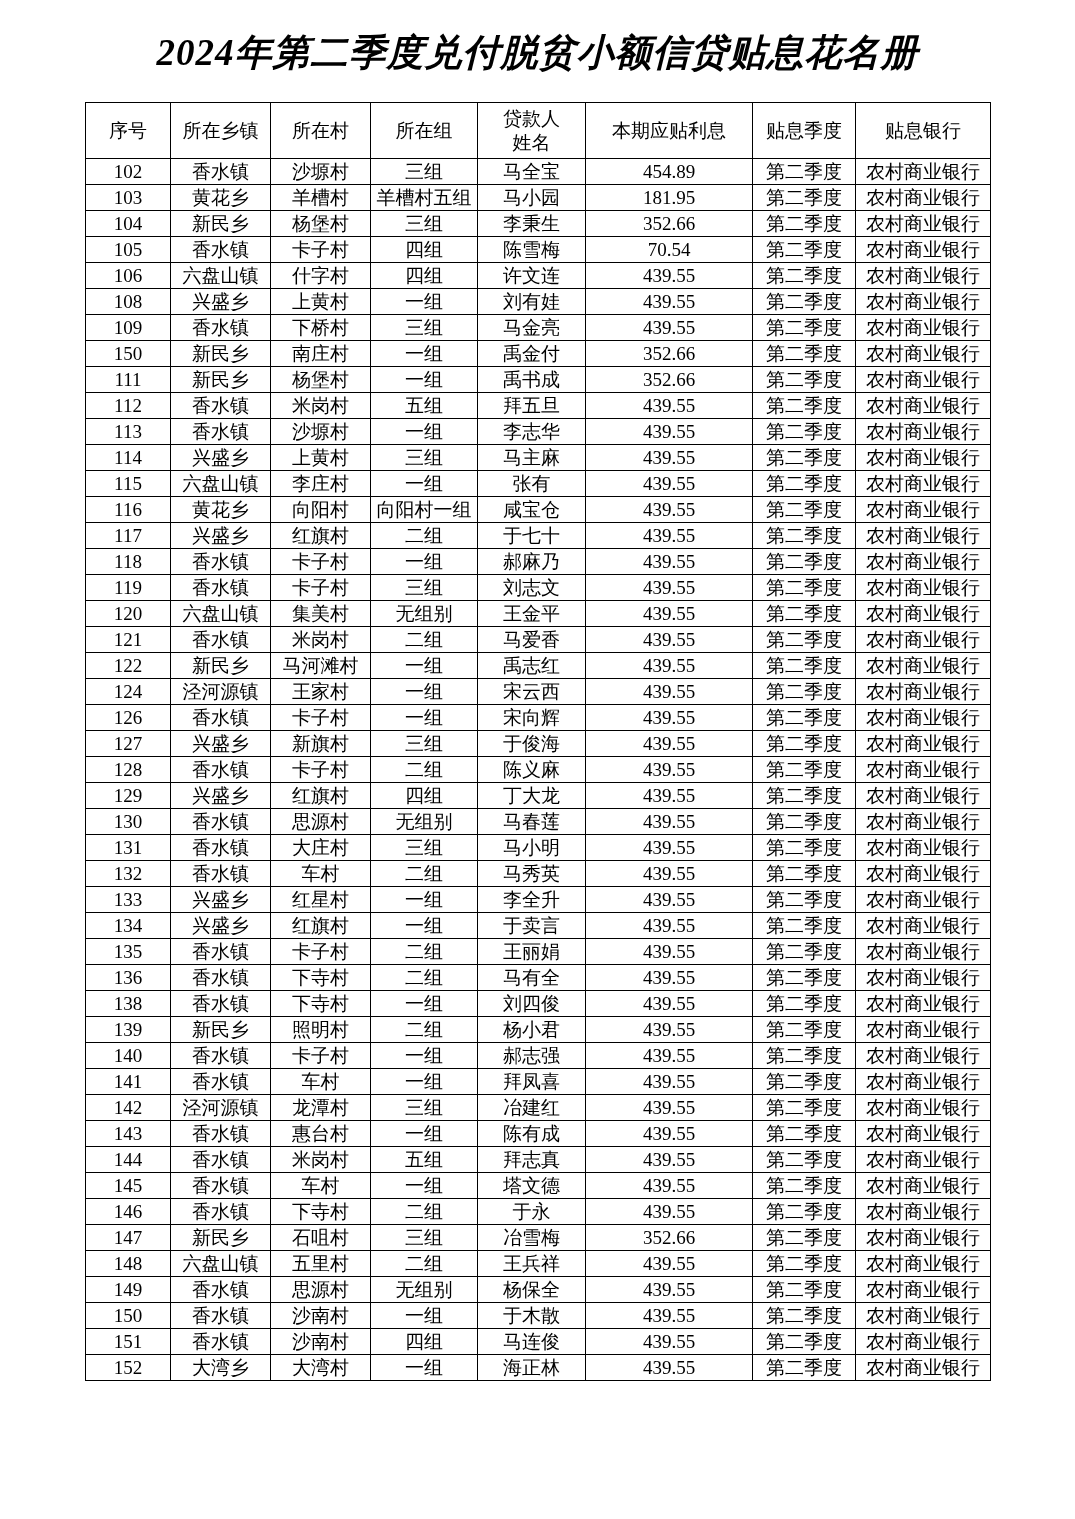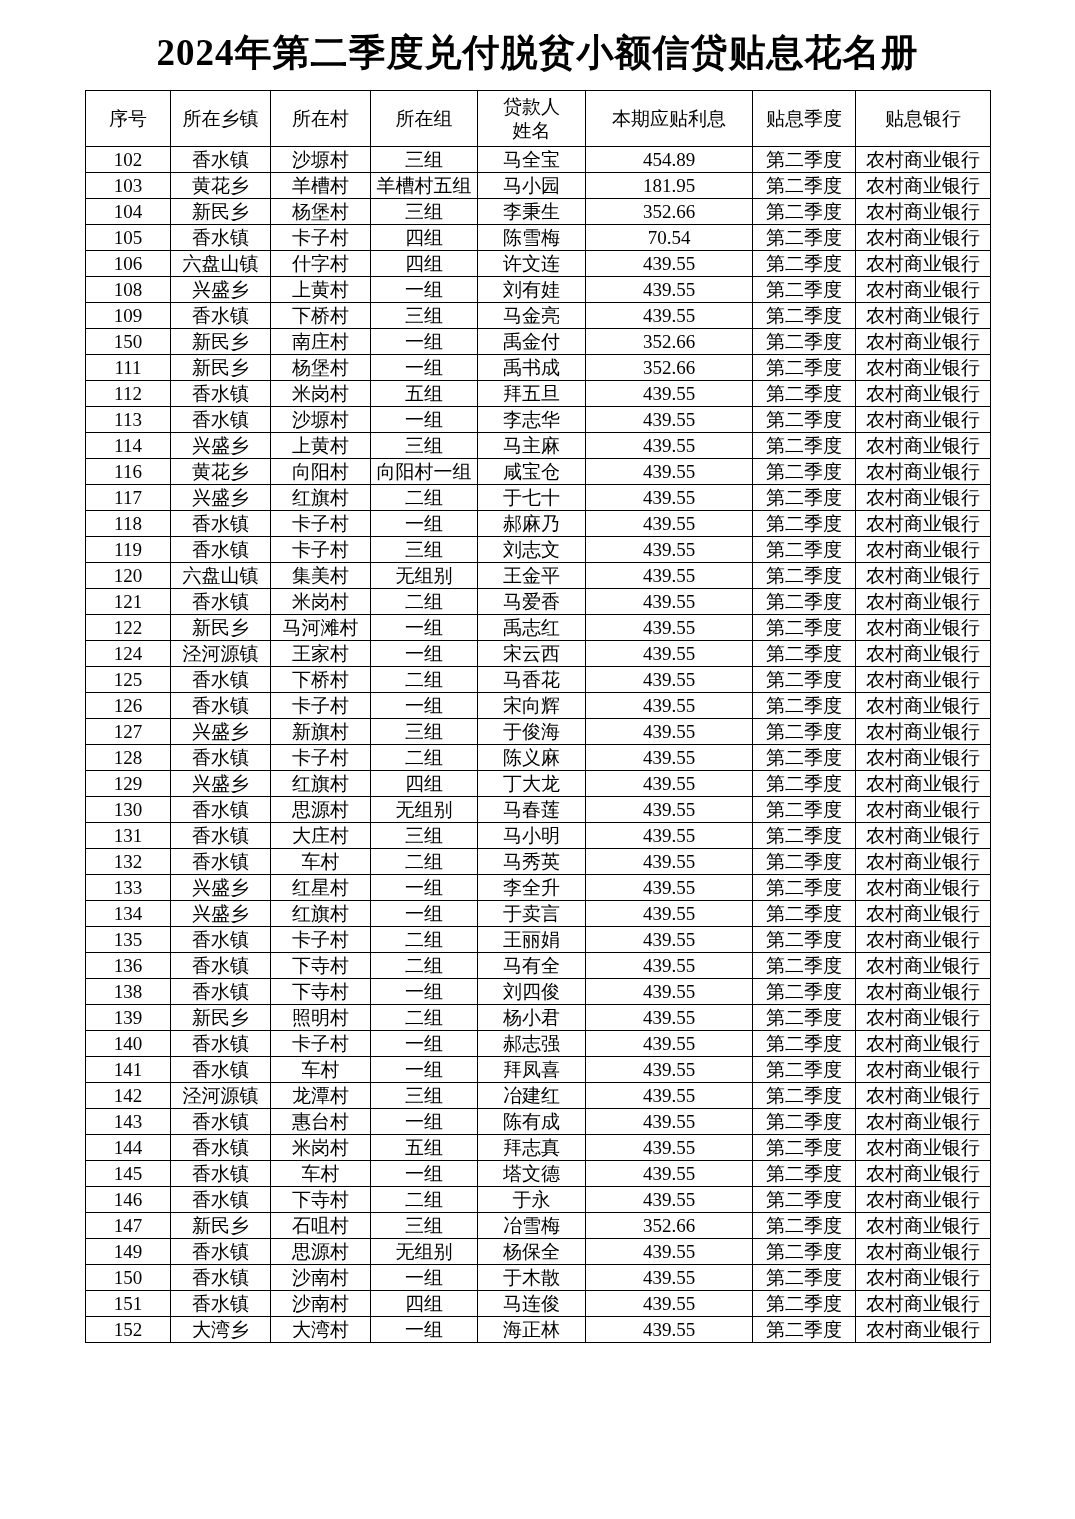--- a/index.html
+++ b/index.html
@@ -17,25 +17,26 @@
     color: #000;
   }
   .doc-title {
     margin: 0;
     padding-top: 28px;
     text-align: center;
     font-size: 37px;
     font-weight: bold;
     letter-spacing: 1px;
     font-family: "Liberation Serif", "DejaVu Serif", serif;
+    font-style: italic;
   }
   table.roster {
     border-collapse: collapse;
     table-layout: fixed;
-    margin: 12px 0 0 85px;
+    margin: 24px 0 0 85px;
     width: 905px;
   }
   table.roster th, table.roster td {
     border: 1px solid #000;
     text-align: center;
     vertical-align: middle;
     overflow: hidden;
     padding: 0;
   }
   table.roster th {
@@ -207,20 +208,30 @@
           <td>114</td>
           <td>兴盛乡</td>
           <td>上黄村</td>
           <td>三组</td>
           <td>马主麻</td>
           <td>439.55</td>
           <td>第二季度</td>
           <td>农村商业银行</td>
         </tr>
         <tr>
+          <td>115</td>
+          <td>六盘山镇</td>
+          <td>李庄村</td>
+          <td>一组</td>
+          <td>张有</td>
+          <td>439.55</td>
+          <td>第二季度</td>
+          <td>农村商业银行</td>
+        </tr>
+        <tr>
           <td>116</td>
           <td>黄花乡</td>
           <td>向阳村</td>
           <td>向阳村一组</td>
           <td>咸宝仓</td>
           <td>439.55</td>
           <td>第二季度</td>
           <td>农村商业银行</td>
         </tr>
         <tr>
@@ -287,30 +298,20 @@
           <td>124</td>
           <td>泾河源镇</td>
           <td>王家村</td>
           <td>一组</td>
           <td>宋云西</td>
           <td>439.55</td>
           <td>第二季度</td>
           <td>农村商业银行</td>
         </tr>
         <tr>
-          <td>125</td>
-          <td>香水镇</td>
-          <td>下桥村</td>
-          <td>二组</td>
-          <td>马香花</td>
-          <td>439.55</td>
-          <td>第二季度</td>
-          <td>农村商业银行</td>
-        </tr>
-        <tr>
           <td>126</td>
           <td>香水镇</td>
           <td>卡子村</td>
           <td>一组</td>
           <td>宋向辉</td>
           <td>439.55</td>
           <td>第二季度</td>
           <td>农村商业银行</td>
         </tr>
         <tr>
@@ -503,20 +504,30 @@
           <td>第二季度</td>
           <td>农村商业银行</td>
         </tr>
         <tr>
           <td>147</td>
           <td>新民乡</td>
           <td>石咀村</td>
           <td>三组</td>
           <td>冶雪梅</td>
           <td>352.66</td>
+          <td>第二季度</td>
+          <td>农村商业银行</td>
+        </tr>
+        <tr>
+          <td>148</td>
+          <td>六盘山镇</td>
+          <td>五里村</td>
+          <td>二组</td>
+          <td>王兵祥</td>
+          <td>439.55</td>
           <td>第二季度</td>
           <td>农村商业银行</td>
         </tr>
         <tr>
           <td>149</td>
           <td>香水镇</td>
           <td>思源村</td>
           <td>无组别</td>
           <td>杨保全</td>
           <td>439.55</td>

